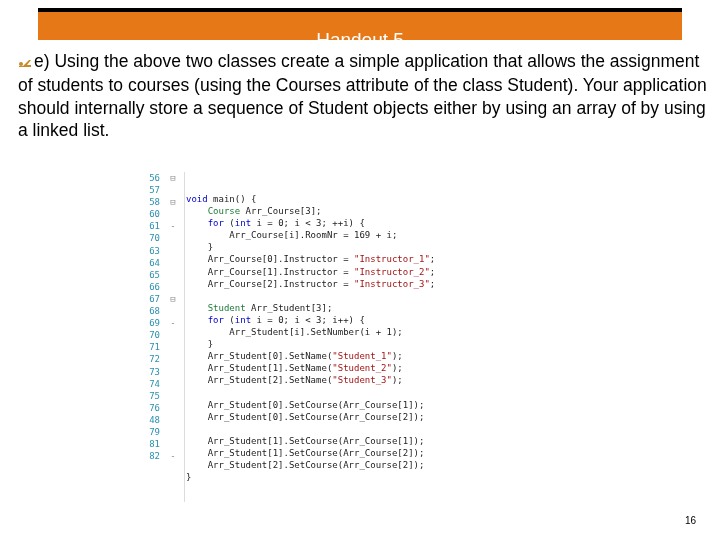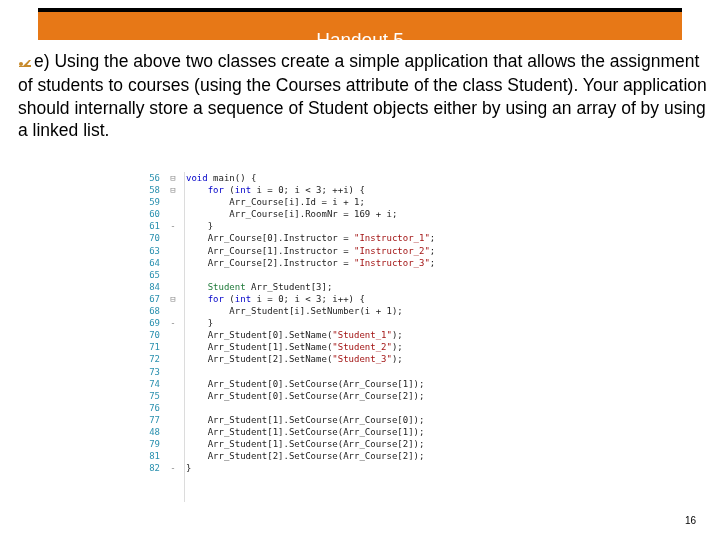--- a/index.html
+++ b/index.html
@@ -6,21 +6,21 @@
   body { width: 720px; height: 540px; background: #fff; font-family: Arial, sans-serif; position: relative; overflow: hidden; }
   .banner { position: absolute; left: 38px; top: 8px; width: 644px; height: 32px; background: #e77817; }
   .banner-top { position: absolute; left: 38px; top: 8px; width: 644px; height: 4px; background: #000; }
   .title { position: absolute; width: 720px; top: 29px; text-align: center; color: #fff; font-size: 19px; font-weight: 400; }
   .body-text { position: absolute; left: 18px; top: 50px; width: 690px; font-size: 17.5px; line-height: 1.30; color: #000; }
   .icon { display: inline-block; vertical-align: middle; margin-right: 2px; }
   .code-wrap { position: absolute; left: 142px; top: 172px; width: 440px; }
   .code-row { display: flex; align-items: flex-start; height: 12.1px; }
   .ln { width: 22px; text-align: right; color: #2b91af; font: 9px/12px Consolas, monospace; padding-right: 4px; }
   .gutter { width: 18px; text-align: center; color: #8a8a8a; font: 9px/12px Consolas, monospace; }
-  .code { font: 9px/12px Consolas, monospace; white-space: pre; color: #222; padding-left: 4px; flex: 1; }
+  .code { font: 9px/12px Consolas, monospace; white-space: pre; color: #222; padding-left: 4px; flex: 1; margin-top: 21px; }
   .code .kw { color: #0000c8; }
   .code .ty { color: #1f7a3a; }
   .code .str { color: #a31515; }
   .border-left { position: absolute; left: 184px; top: 172px; width: 1px; height: 330px; background: #dcdcdc; }
   .page-num { position: absolute; right: 24px; bottom: 14px; font-size: 10px; color: #000; }
 </style>
 </head>
 <body>
 
 <div class="banner"></div>
@@ -38,28 +38,28 @@
 </div>
 
 <div class="border-left"></div>
 <div class="code-wrap" id="code-block">
     <div class="code-row">
       <div class="ln">56</div>
       <div class="gutter">⊟</div>
       <div class="code"><span class="kw">void</span> main() {</div>
     </div>
     <div class="code-row">
+      <div class="ln">57</div>
+      <div class="gutter"></div>
+      <div class="code">    <span class="ty">Course</span> Arr_Course[3];</div>
+    </div>
+    <div class="code-row">
       <div class="ln">58</div>
       <div class="gutter">⊟</div>
       <div class="code">    <span class="kw">for</span> (<span class="kw">int</span> i = 0; i &lt; 3; ++i) {</div>
-    </div>
-    <div class="code-row">
-      <div class="ln">59</div>
-      <div class="gutter"></div>
-      <div class="code">        Arr_Course[i].Id = i + 1;</div>
     </div>
     <div class="code-row">
       <div class="ln">60</div>
       <div class="gutter"></div>
       <div class="code">        Arr_Course[i].RoomNr = 169 + i;</div>
     </div>
     <div class="code-row">
       <div class="ln">61</div>
       <div class="gutter">-</div>
       <div class="code">    }</div>
@@ -78,21 +78,21 @@
       <div class="ln">64</div>
       <div class="gutter"></div>
       <div class="code">    Arr_Course[2].Instructor = <span class="str">"Instructor_3"</span>;</div>
     </div>
     <div class="code-row">
       <div class="ln">65</div>
       <div class="gutter"></div>
       <div class="code"></div>
     </div>
     <div class="code-row">
-      <div class="ln">84</div>
+      <div class="ln">66</div>
       <div class="gutter"></div>
       <div class="code">    <span class="ty">Student</span> Arr_Student[3];</div>
     </div>
     <div class="code-row">
       <div class="ln">67</div>
       <div class="gutter">⊟</div>
       <div class="code">    <span class="kw">for</span> (<span class="kw">int</span> i = 0; i &lt; 3; i++) {</div>
     </div>
     <div class="code-row">
       <div class="ln">68</div>
@@ -133,25 +133,20 @@
       <div class="ln">75</div>
       <div class="gutter"></div>
       <div class="code">    Arr_Student[0].SetCourse(Arr_Course[2]);</div>
     </div>
     <div class="code-row">
       <div class="ln">76</div>
       <div class="gutter"></div>
       <div class="code"></div>
     </div>
     <div class="code-row">
-      <div class="ln">77</div>
-      <div class="gutter"></div>
-      <div class="code">    Arr_Student[1].SetCourse(Arr_Course[0]);</div>
-    </div>
-    <div class="code-row">
       <div class="ln">48</div>
       <div class="gutter"></div>
       <div class="code">    Arr_Student[1].SetCourse(Arr_Course[1]);</div>
     </div>
     <div class="code-row">
       <div class="ln">79</div>
       <div class="gutter"></div>
       <div class="code">    Arr_Student[1].SetCourse(Arr_Course[2]);</div>
     </div>
     <div class="code-row">

